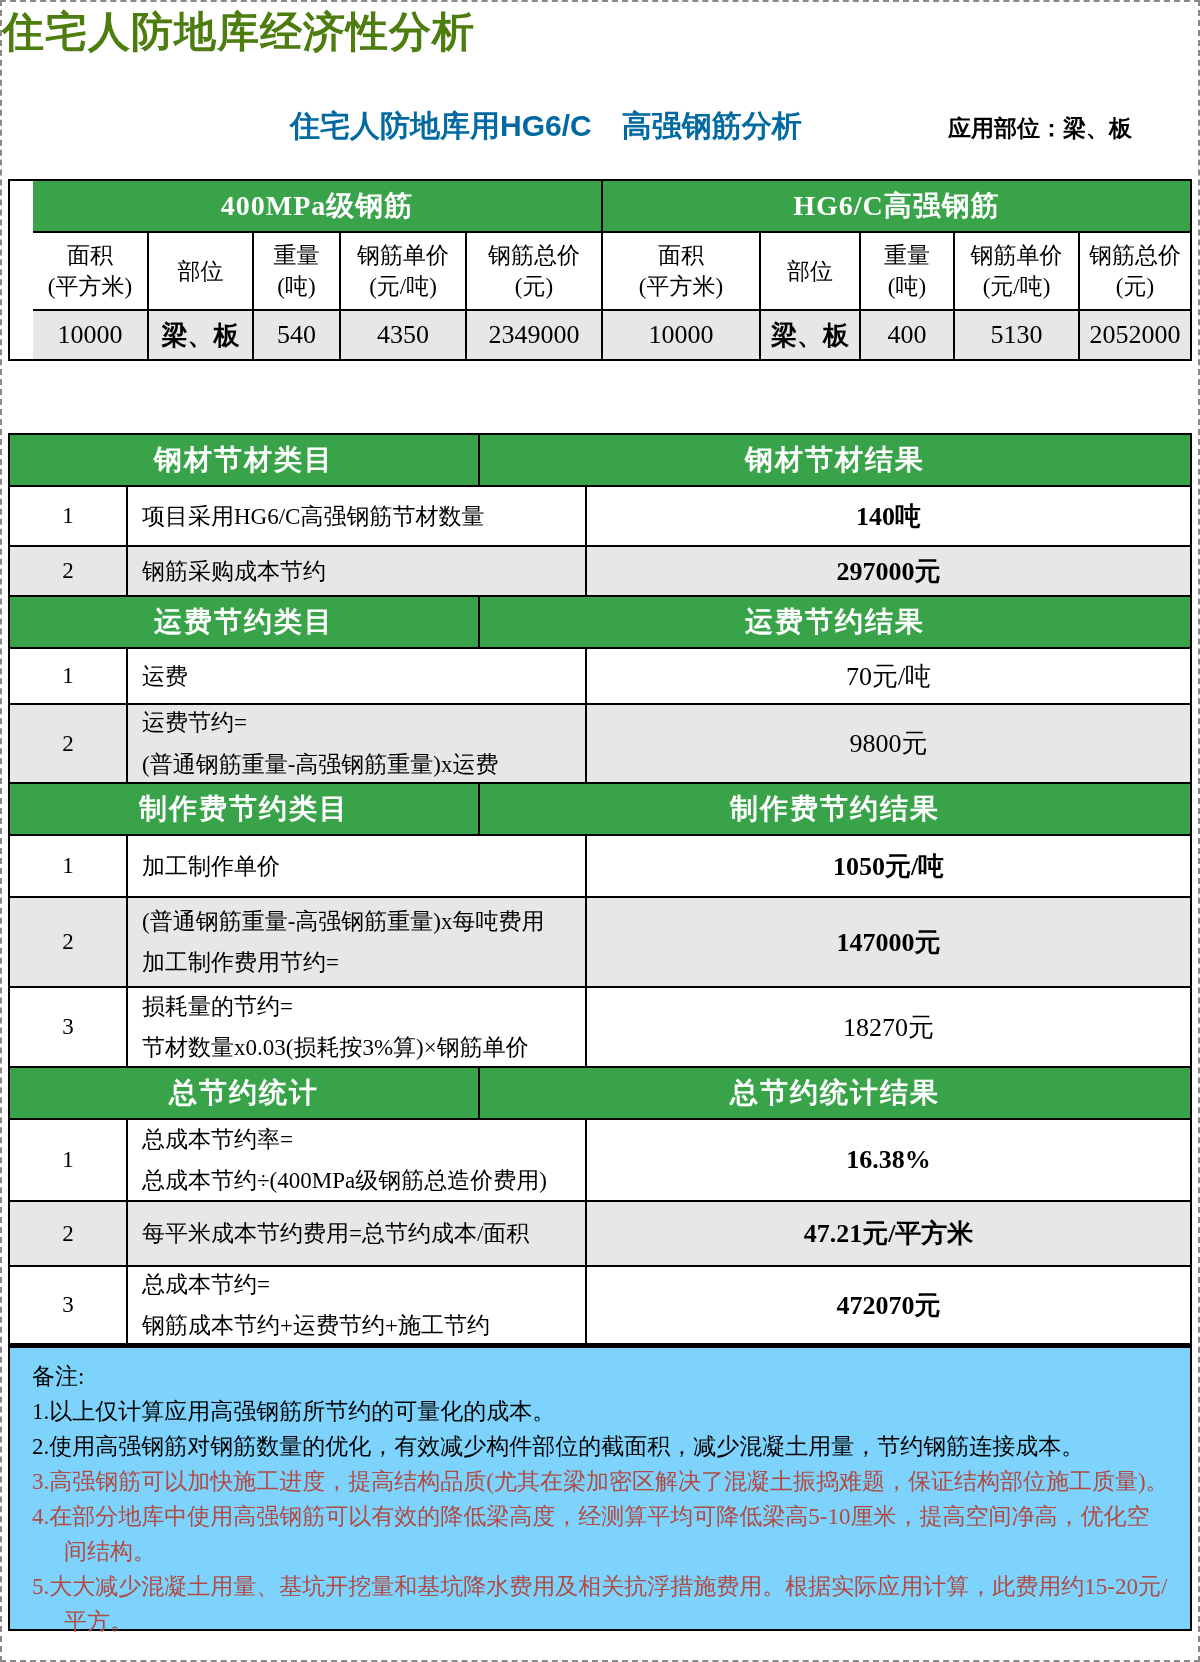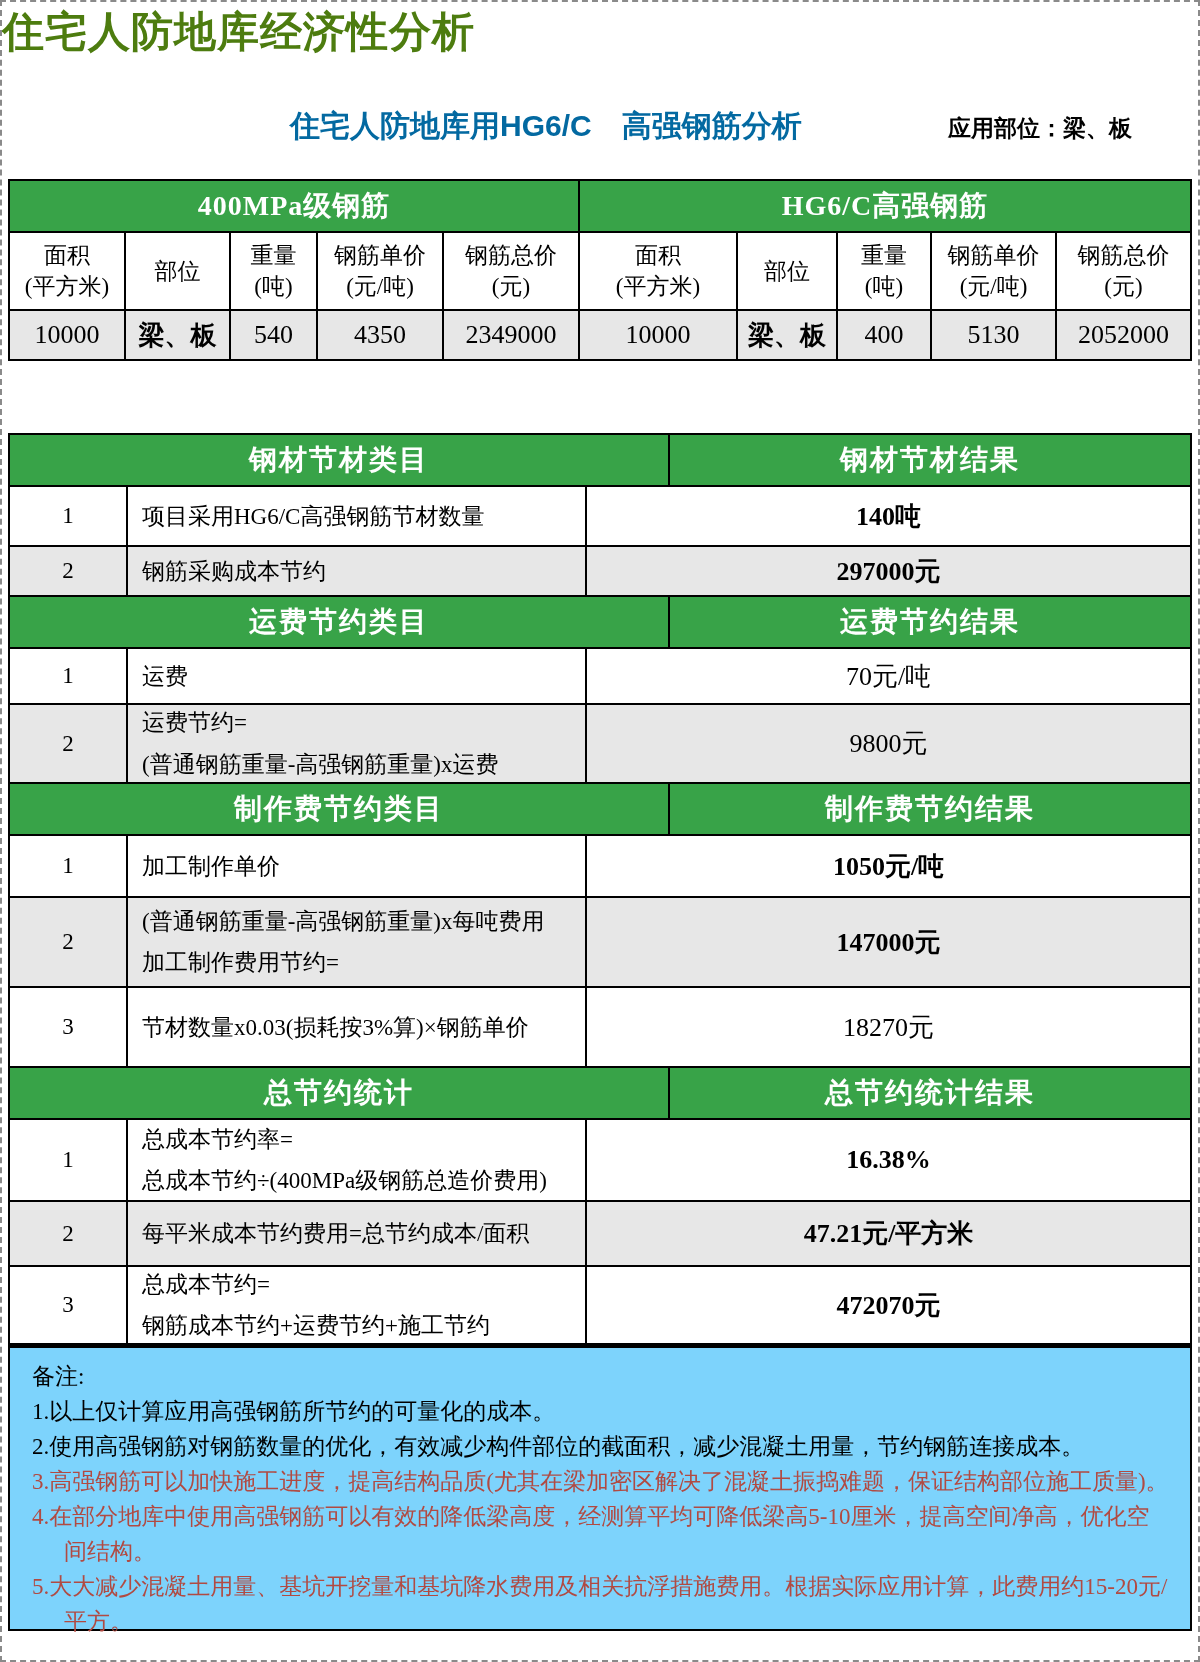--- a/index.html
+++ b/index.html
@@ -17,41 +17,41 @@
   .subtitle-row{display:flex;align-items:baseline;margin-top:50px;}
   .subtitle{
     margin-left:282px;font-family:"Liberation Sans","DejaVu Sans",sans-serif;
     font-weight:bold;font-size:30px;color:#0369a1;
   }
   .app-label{
     margin-left:auto;margin-right:60px;font-family:"Liberation Sans","DejaVu Sans",sans-serif;
     font-weight:bold;font-size:23px;color:#000;
   }
   
-  .maintable{margin-top:32px;border:2px solid #000;}
+  .maintable{margin-top:32px;border:2px solid #000;padding-left:23px;}
   .mrow{display:flex;}
   .mrow + .mrow{border-top:2px solid #000;}
   .mcell{box-sizing:border-box;border-right:2px solid #000;display:flex;flex-direction:column;justify-content:center;align-items:center;text-align:center;}
   .mcell:last-child{border-right:none;}
   .ghead .mcell{height:50px;background:#38a348;color:#fff;font-weight:bold;font-size:28px;letter-spacing:1px;}
   .colhead .mcell{height:76px;font-size:23px;line-height:1.35;background:#fff;}
   .datarow .mcell{height:48px;font-size:26px;background:#e7e7e7;}
   .w1{width:116px;} .w2{width:105px;} .w3{width:87px;} .w4{width:126px;} .w5{width:136px;}
   .w6{width:158px;} .w7{width:100px;} .w8{width:94px;} .w9{width:125px;} .w10{flex:1;}
   .ghead .half-l{width:570px;flex:none;} .ghead .half-r{flex:1;}
   .part-val{font-family:"Liberation Sans","DejaVu Sans",sans-serif;font-weight:bold;}
   
   .spacer{height:72px;}
   
   .sections{border:2px solid #000;}
   .sec-head{display:flex;border-bottom:2px solid #000;}
   .sec-head .sh{box-sizing:border-box;height:50px;background:#38a348;color:#fff;
     font-family:"Liberation Sans","DejaVu Sans",sans-serif;font-weight:bold;font-size:28px;
     display:flex;align-items:center;justify-content:center;letter-spacing:2px;}
-  .sec-head .sh-l{width:660px;border-right:2px solid #000;}
+  .sec-head .sh-l{width:470px;border-right:2px solid #000;}
   .sec-head .sh-r{flex:1;}
   .srow{display:flex;border-bottom:2px solid #000;background:#fff;}
   .srow.alt{background:#e7e7e7;}
   .srow:last-child{border-bottom:none;}
   .sections > .section + .section .sec-head{border-top:2px solid #000;}
   .no{width:118px;box-sizing:border-box;border-right:2px solid #000;display:flex;align-items:center;justify-content:center;font-size:23px;}
   .lbl{width:459px;box-sizing:border-box;border-right:2px solid #000;display:flex;flex-direction:column;justify-content:center;
     padding-left:14px;font-size:23px;line-height:1.8;}
   .res{flex:1;display:flex;align-items:center;justify-content:center;font-size:26px;}
   .res.bold{font-weight:bold;}
@@ -199,20 +199,21 @@
         <div class="no">2</div>
         <div class="lbl">
           <div>(普通钢筋重量-高强钢筋重量)x每吨费用</div>
           <div>加工制作费用节约=</div>
         </div>
         <div class="res bold">147000元</div>
       </div>
       <div class="srow" style="height:78px">
         <div class="no">3</div>
         <div class="lbl">
+          <div>损耗量的节约=</div>
           <div>节材数量x0.03(损耗按3%算)×钢筋单价</div>
         </div>
         <div class="res">18270元</div>
       </div>
     </div>
 
     <div class="section">
       <div class="sec-head">
         <div class="sh sh-l">总节约统计</div>
         <div class="sh sh-r">总节约统计结果</div>

